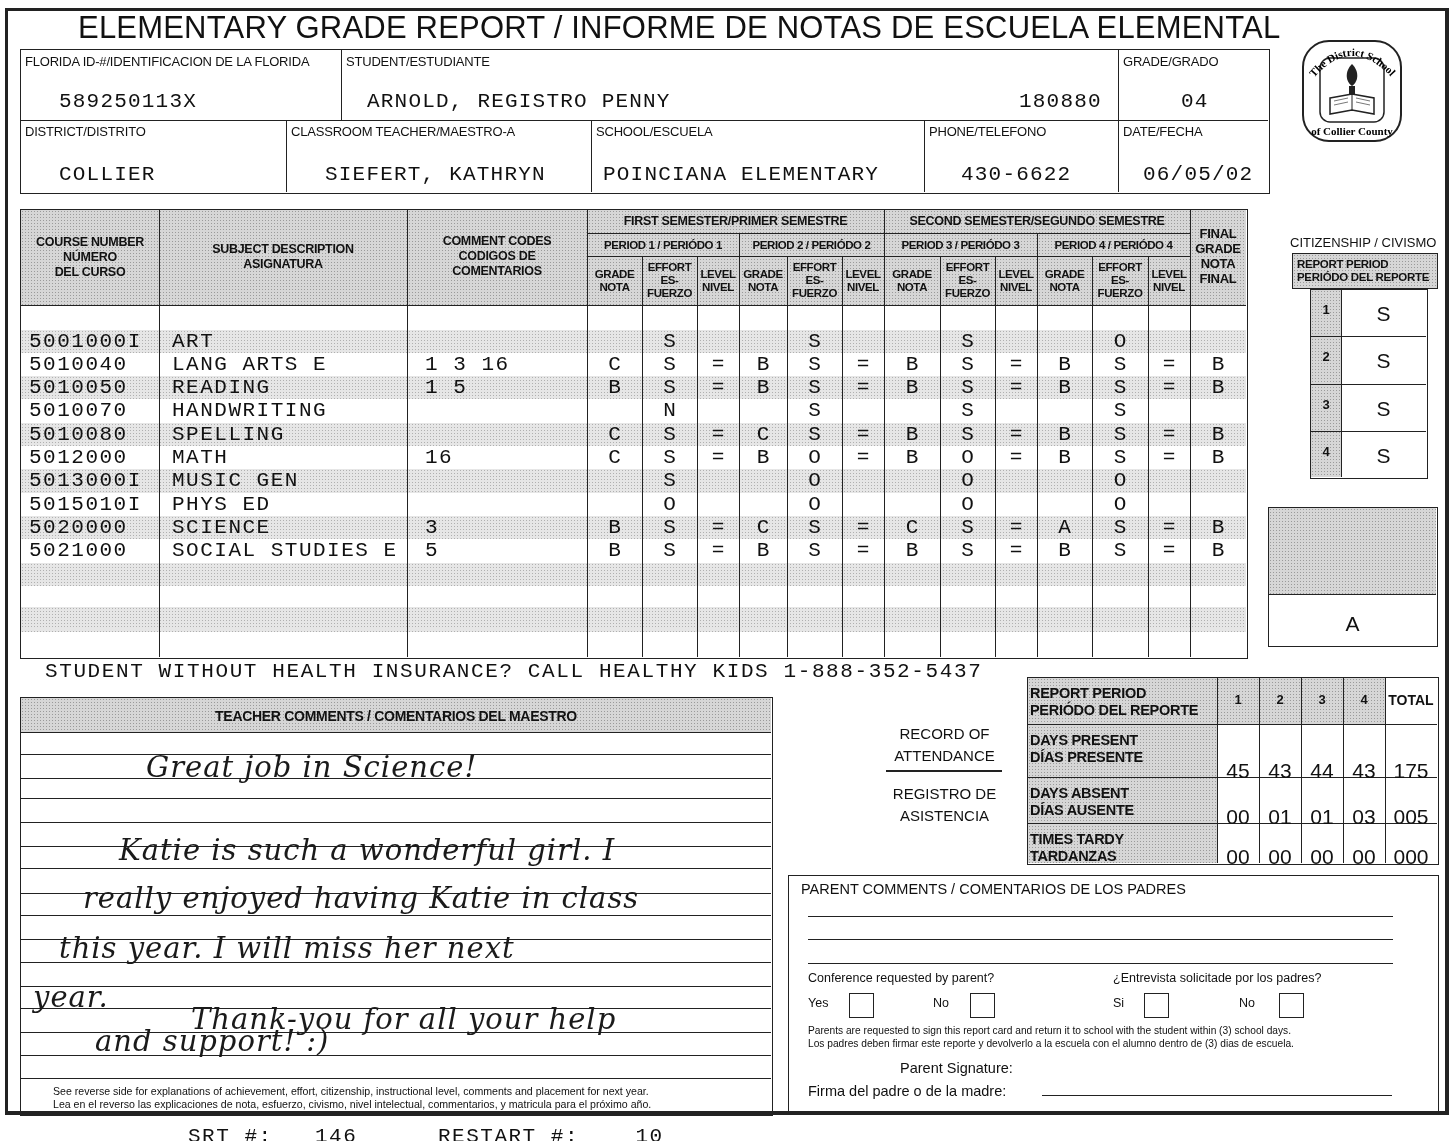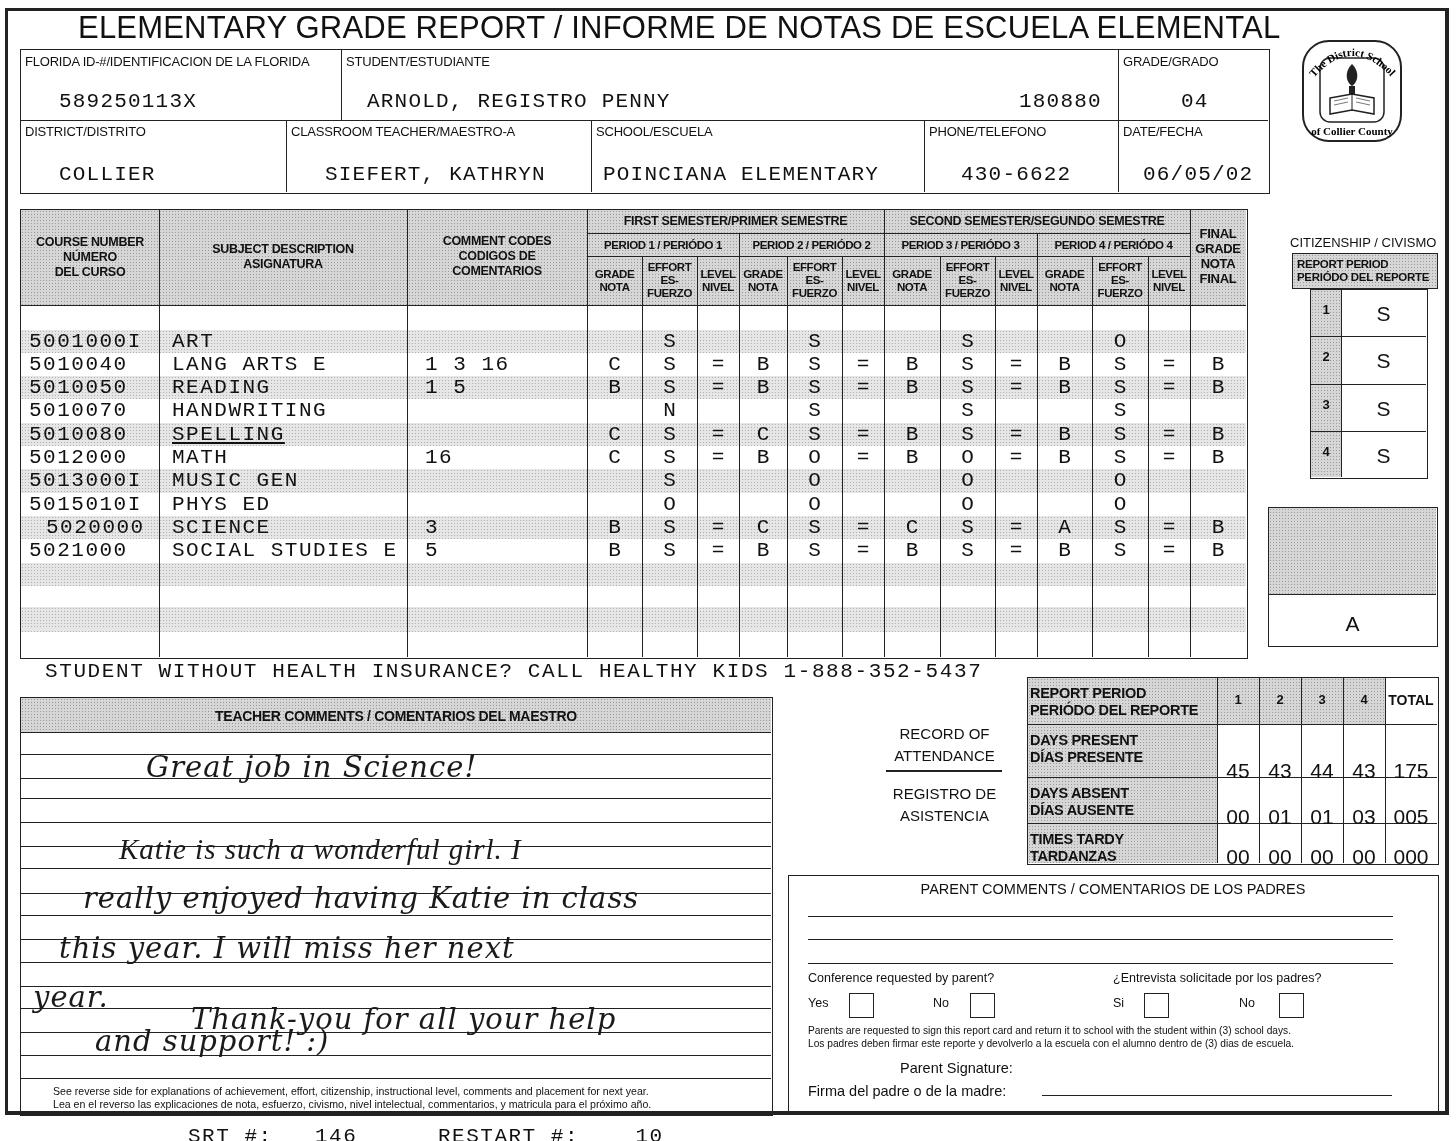--- a/index.html
+++ b/index.html
@@ -276,21 +276,21 @@
         <span class="cell mono" style="left:863px;width:56px;"></span>
         <span class="cell mono" style="left:919px;width:55px;">S</span>
         <span class="cell mono" style="left:974px;width:42px;"></span>
         <span class="cell mono" style="left:1016px;width:55px;"></span>
         <span class="cell mono" style="left:1071px;width:56px;">S</span>
         <span class="cell mono" style="left:1127px;width:42px;"></span>
         <span class="cell mono" style="left:1169px;width:56px;"></span>
       </div>
       <div class="row" style="top:212.7px;">
         <span class="cell-l mono" style="left:8px;">5010080</span>
-        <span class="cell-l mono" style="left:151px;text-decoration:underline;">SPELLING</span>
+        <span class="cell-l mono" style="left:151px;">SPELLING</span>
         <span class="cell-l mono" style="left:404px;"></span>
         <span class="cell mono" style="left:566px;width:55px;">C</span>
         <span class="cell mono" style="left:621px;width:55px;">S</span>
         <span class="cell mono" style="left:676px;width:42px;">=</span>
         <span class="cell mono" style="left:718px;width:48px;">C</span>
         <span class="cell mono" style="left:766px;width:55px;">S</span>
         <span class="cell mono" style="left:821px;width:42px;">=</span>
         <span class="cell mono" style="left:863px;width:56px;">B</span>
         <span class="cell mono" style="left:919px;width:55px;">S</span>
         <span class="cell mono" style="left:974px;width:42px;">=</span>
@@ -347,21 +347,21 @@
         <span class="cell mono" style="left:821px;width:42px;"></span>
         <span class="cell mono" style="left:863px;width:56px;"></span>
         <span class="cell mono" style="left:919px;width:55px;">O</span>
         <span class="cell mono" style="left:974px;width:42px;"></span>
         <span class="cell mono" style="left:1016px;width:55px;"></span>
         <span class="cell mono" style="left:1071px;width:56px;">O</span>
         <span class="cell mono" style="left:1127px;width:42px;"></span>
         <span class="cell mono" style="left:1169px;width:56px;"></span>
       </div>
       <div class="row" style="top:305.9px;">
-        <span class="cell-l mono" style="left:25px;">5020000</span>
+        <span class="cell-l mono" style="left:8px;">5020000</span>
         <span class="cell-l mono" style="left:151px;">SCIENCE</span>
         <span class="cell-l mono" style="left:404px;">3</span>
         <span class="cell mono" style="left:566px;width:55px;">B</span>
         <span class="cell mono" style="left:621px;width:55px;">S</span>
         <span class="cell mono" style="left:676px;width:42px;">=</span>
         <span class="cell mono" style="left:718px;width:48px;">C</span>
         <span class="cell mono" style="left:766px;width:55px;">S</span>
         <span class="cell mono" style="left:821px;width:42px;">=</span>
         <span class="cell mono" style="left:863px;width:56px;">C</span>
         <span class="cell mono" style="left:919px;width:55px;">S</span>
@@ -445,21 +445,21 @@
       <div class="hline" style="left:0;top:195px;width:750px;"></div>
       <div class="hline" style="left:0;top:217px;width:750px;"></div>
       <div class="hline" style="left:0;top:241px;width:750px;"></div>
       <div class="hline" style="left:0;top:264px;width:750px;"></div>
       <div class="hline" style="left:0;top:288px;width:750px;"></div>
       <div class="hline" style="left:0;top:310px;width:750px;"></div>
       <div class="hline" style="left:0;top:334px;width:750px;"></div>
       <div class="hline" style="left:0;top:357px;width:750px;"></div>
     </div>
   <div class="abs hand" style="left:125px;top:52px;">Great job in Science!</div>
-  <div class="abs hand" style="left:98px;top:135px;font-family:Liberation Serif, serif;">Katie is such a wonderful girl. I</div>
+  <div class="abs hand" style="left:98px;top:135px;">Katie is such a wonderful girl. I</div>
   <div class="abs hand" style="left:62px;top:183px;">really enjoyed having Katie in class</div>
   <div class="abs hand" style="left:38px;top:233px;">this year. I will miss her next</div>
   <div class="abs hand" style="left:12px;top:282px;">year.</div>
   <div class="abs hand" style="left:74px;top:326px;">and support! :)</div>
   <div class="abs hand" style="left:170px;top:304px;">Thank-you for all your help</div>
   <div class="hline" style="left:0;top:380px;width:750px;"></div>
   <div class="abs" style="left:32px;top:387px;font-size:10.6px;line-height:13px;white-space:nowrap;">
     <div>See reverse side for explanations of achievement, effort, citizenship, instructional level, comments  and placement for next year.</div>
     <div>Lea en el reverso las explicaciones de nota, esfuerzo, civismo, nivel intelectual, commentarios, y matricula para el próximo año.</div>
   </div>
@@ -528,21 +528,21 @@
         <span class="abs" style="left:189px;bottom:-6px;width:42px;text-align:center;font-size:21px;">00</span>
         <span class="abs" style="left:231px;bottom:-6px;width:42px;text-align:center;font-size:21px;">00</span>
         <span class="abs" style="left:273px;bottom:-6px;width:42px;text-align:center;font-size:21px;">00</span>
         <span class="abs" style="left:315px;bottom:-6px;width:42px;text-align:center;font-size:21px;">00</span>
         <span class="abs" style="left:357px;bottom:-6px;width:52px;text-align:center;font-size:21px;">000</span>
       </div>
     </div>
 </div>
 
 <div class="abs pc-box">
-  <div class="abs" style="left:0;top:5px;width:648px;text-align:center;font-size:14.5px;">PARENT COMMENTS / COMENTARIOS DE LOS PADRES</div>
+  <div class="abs" style="left:12px;top:5px;width:648px;text-align:left;font-size:14.5px;">PARENT COMMENTS / COMENTARIOS DE LOS PADRES</div>
   <div class="hline" style="left:19px;top:40px;width:585px;border-top-width:1.5px;"></div>
   <div class="hline" style="left:19px;top:63px;width:585px;border-top-width:1.5px;"></div>
   <div class="hline" style="left:19px;top:87px;width:585px;border-top-width:1.5px;"></div>
   <div class="abs" style="left:19px;top:95px;font-size:12.5px;white-space:nowrap;">Conference requested by parent?</div>
   <div class="abs" style="left:324px;top:95px;font-size:12.5px;white-space:nowrap;">¿Entrevista solicitade por los padres?</div>
   <span class="abs" style="left:19px;top:120px;font-size:12.5px;">Yes</span>
   <div class="chk" style="left:60px;top:117px;"></div>
   <span class="abs" style="left:144px;top:120px;font-size:12.5px;">No</span>
   <div class="chk" style="left:181px;top:117px;"></div>
   <span class="abs" style="left:324px;top:120px;font-size:12.5px;">Si</span>

